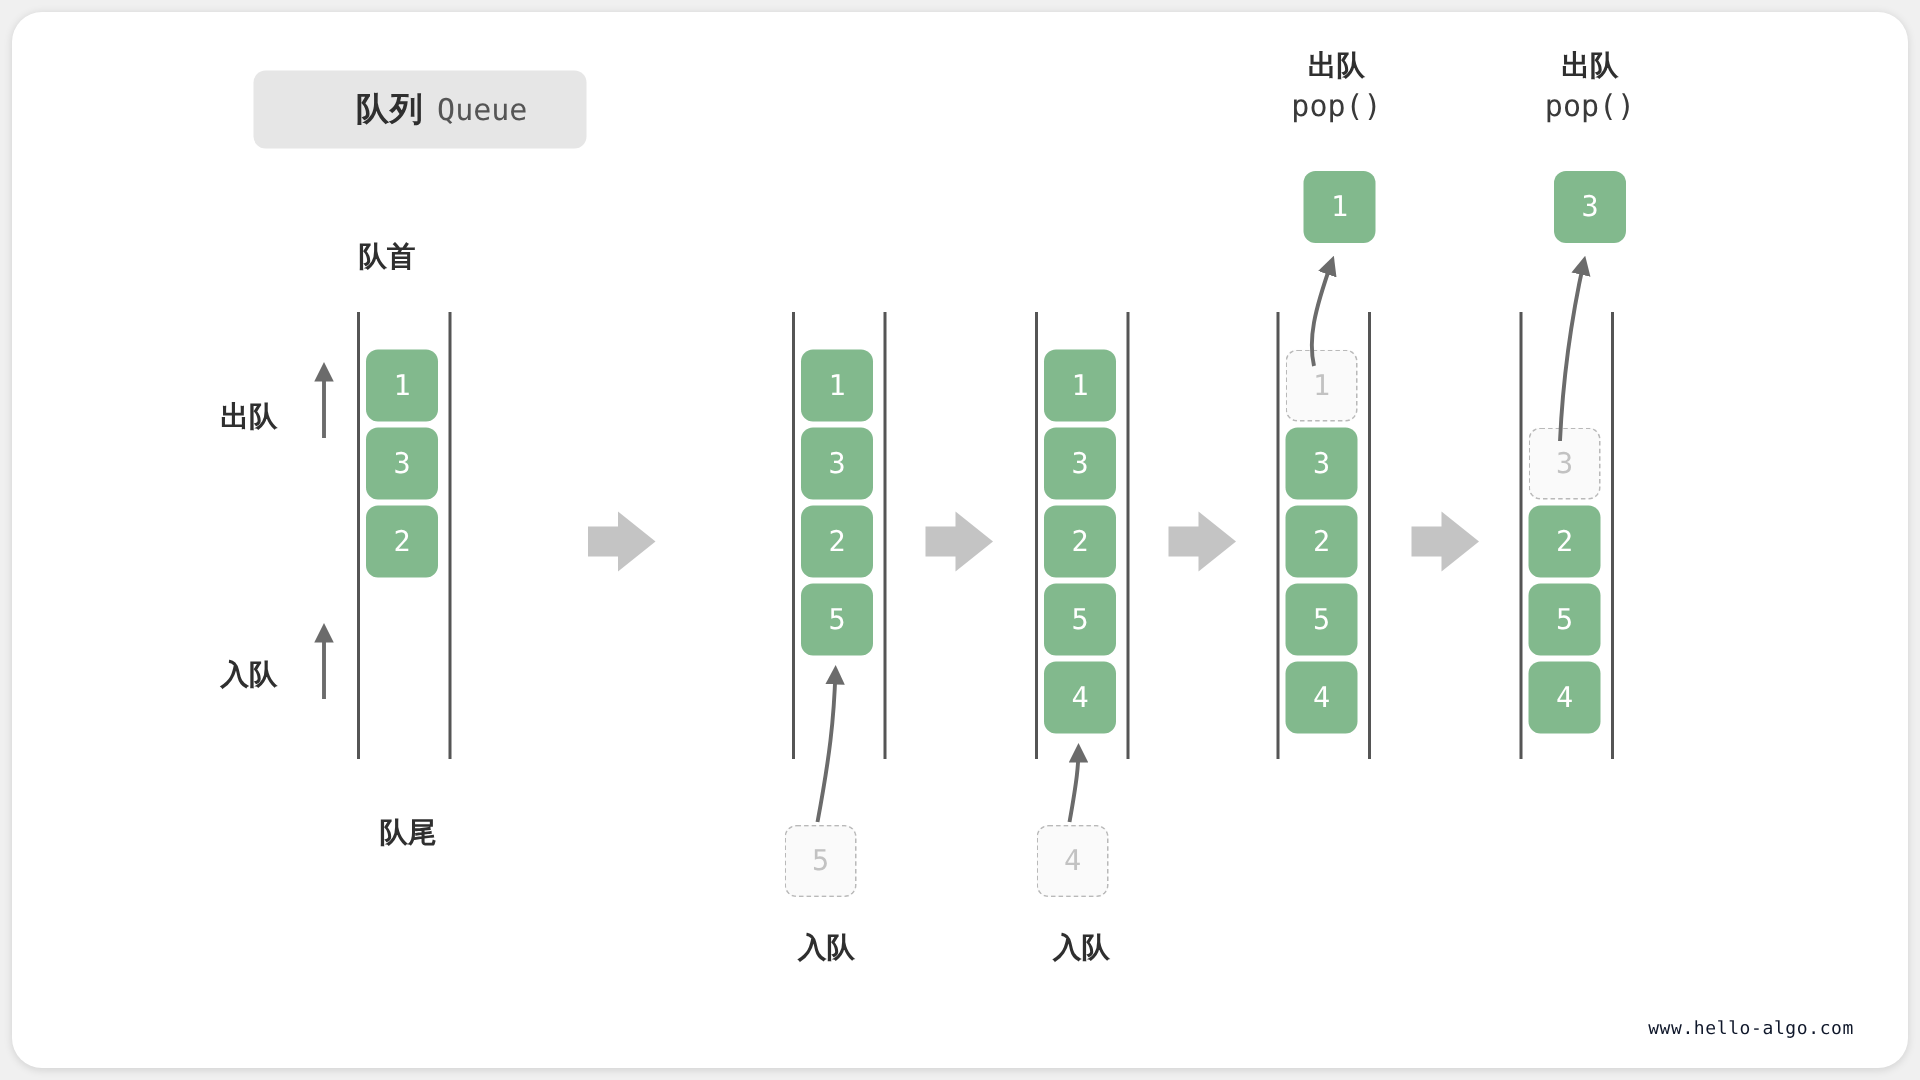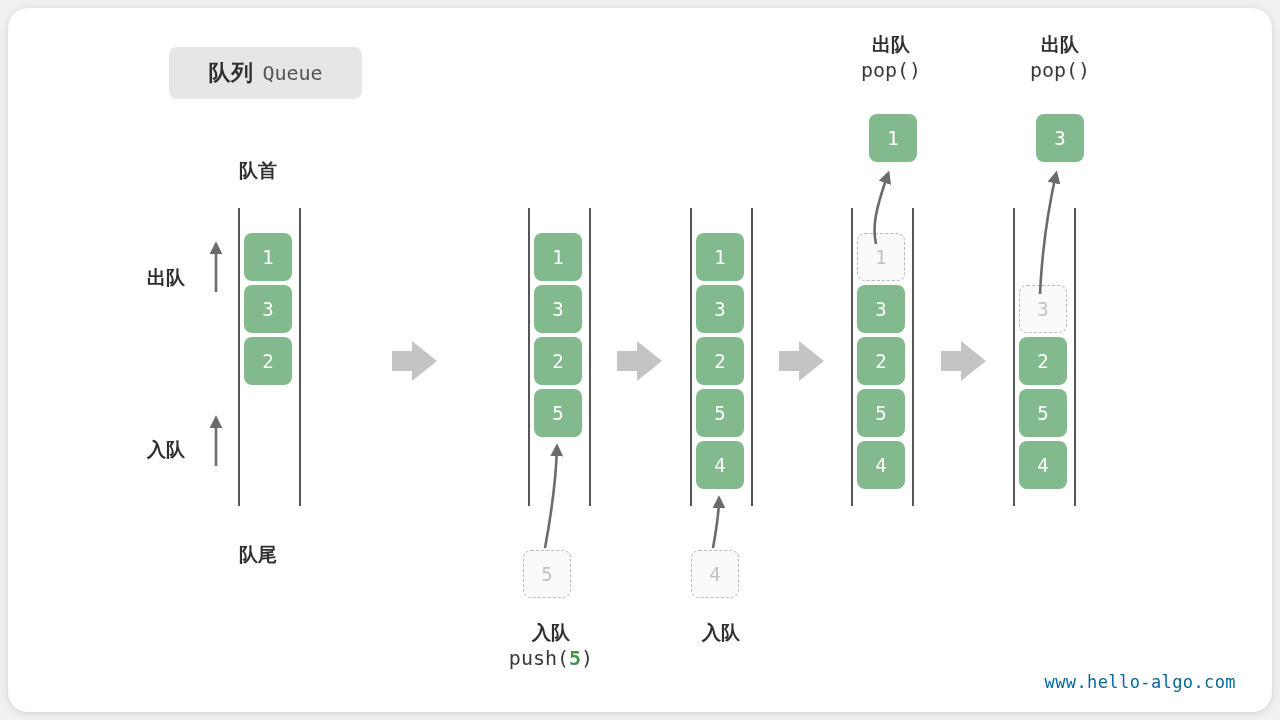--- a/index.html
+++ b/index.html
@@ -32,20 +32,21 @@
     left: 169px;
     top: 47px;
     width: 193px;
     height: 52px;
     background: #e6e6e6;
     border-radius: 8px;
     display: flex;
     align-items: center;
     justify-content: center;
     gap: 9px;
+    padding-left: 29px;
   }
   .title-cn {
     font-size: 22px;
     font-weight: bold;
     color: #2f2f2f;
     letter-spacing: 0.5px;
   }
   .title-en {
     font-family: "DejaVu Sans Mono", monospace;
     font-size: 20px;
@@ -111,22 +112,22 @@
     color: #c2c2c2;
     border: 1.8px dashed #b9b9b9;
   }
 
   
   .watermark {
     position: absolute;
     right: 44px;
     bottom: 28px;
     font-family: "DejaVu Sans Mono", monospace;
-    font-size: 17px;
-    color: #0369a1;
+    font-size: 12px;
+    color: #0f172a;
     letter-spacing: 0.4px;
   }
 
   svg.overlay {
     position: absolute;
     left: 0;
     top: 0;
     width: 1280px;
     height: 720px;
     pointer-events: none;
@@ -137,21 +138,21 @@
 
 <div id="canvas">
   <div class="card"></div>
 
   <div class="title-badge">
     <span class="title-cn">队列</span>
     <span class="title-en">Queue</span>
   </div>
 
   <div class="cn-label" style="left:239px; top:158px;text-align:right;">队首</div>
-  <div class="cn-label" style="left:239px; top:542px;">队尾</div>
+  <div class="cn-label" style="left:253px; top:542px;">队尾</div>
   <div class="cn-label" style="left:147px; top:265px;">出队</div>
   <div class="cn-label" style="left:147px; top:437px;">入队</div>
 
   <div class="rail" style="left:238px; top:208px; height:298px;"></div>
   <div class="rail" style="left:299px; top:208px; height:298px;"></div>
 
   <div class="rail" style="left:528px; top:208px; height:298px;"></div>
   <div class="rail" style="left:589px; top:208px; height:298px;"></div>
 
   <div class="rail" style="left:690px; top:208px; height:298px;"></div>
@@ -188,21 +189,20 @@
   <div class="box full" style="left:869px; top:114px;">1</div>
 
   <div class="box ghost" style="left:1019px; top:285px;">3</div>
   <div class="box full" style="left:1019px; top:337px;">2</div>
   <div class="box full" style="left:1019px; top:389px;">5</div>
   <div class="box full" style="left:1019px; top:441px;">4</div>
   <div class="box full" style="left:1036px; top:114px;">3</div>
 
   <div class="op-label" style="left:466px; top:620px; width:170px;">
     <span class="cn">入队</span>
-    <span class="code"><span>push(</span><span class="arg">5</span><span>)</span></span>
   </div>
 
   <div class="op-label" style="left:636px; top:620px; width:170px;">
     <span class="cn">入队</span>
   </div>
 
   <div class="op-label" style="left:806px; top:32px; width:170px;">
     <span class="cn">出队</span>
     <span class="code">pop()</span>
   </div>

